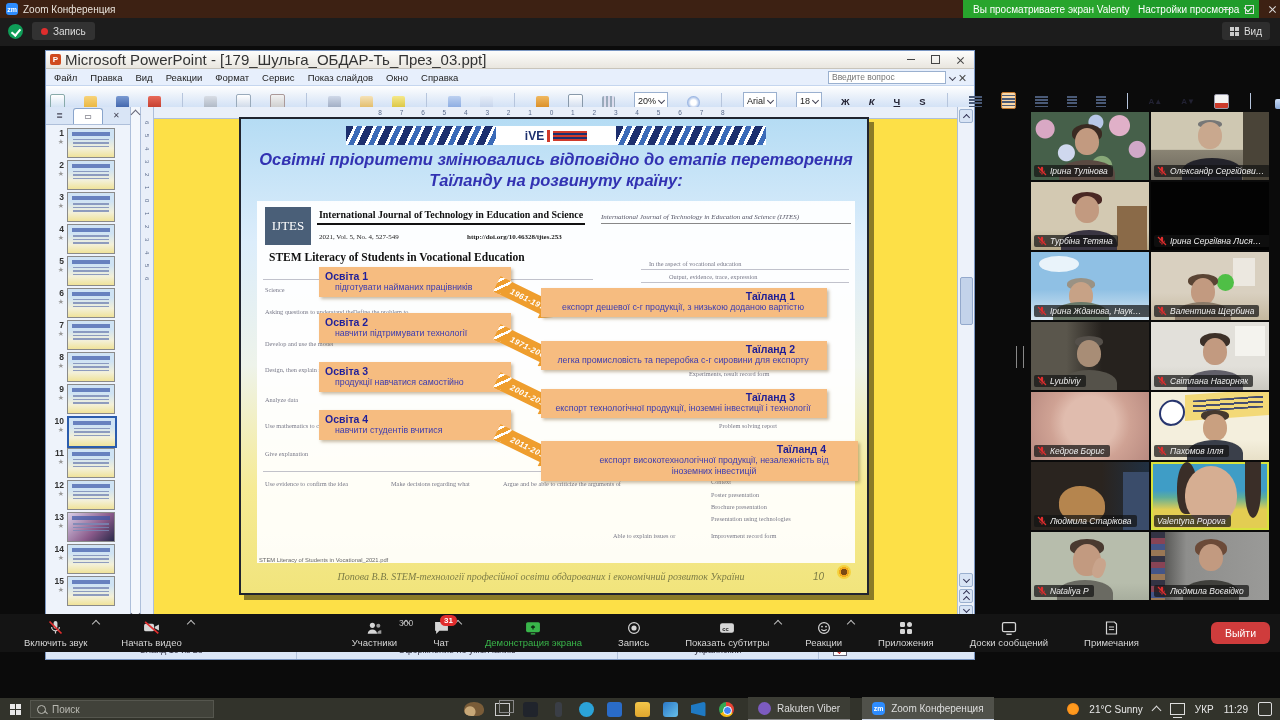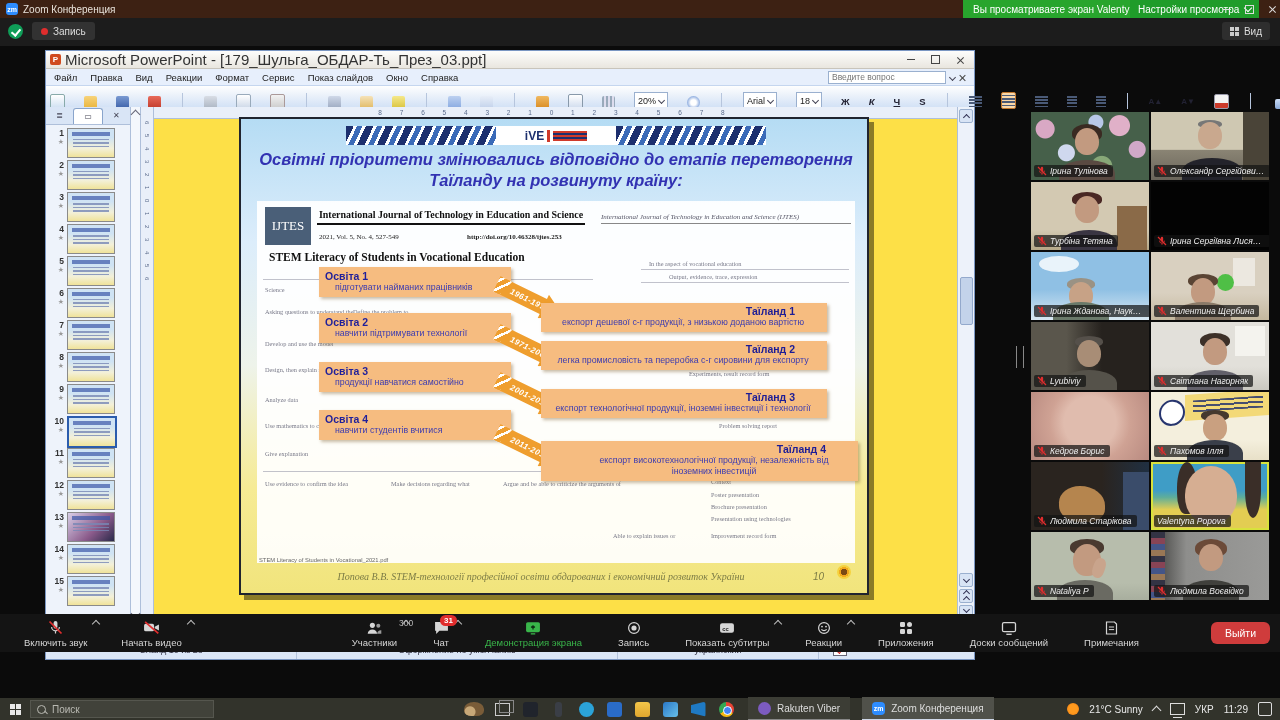--- a/index.html
+++ b/index.html
@@ -178,21 +178,21 @@
     transform:rotate(26deg);display:flex;align-items:center;justify-content:center;}
   .tharr i{position:absolute;left:-8px;top:2px;width:18px;height:22px;
     background:repeating-linear-gradient(115deg,#fff 0 3px,#ef9e2e 3px 8px);transform:skewX(-20deg);}
   .tharr span{font-size:8px;font-weight:bold;font-style:italic;color:#fff;letter-spacing:.5px;}
   .a1{left:252px;top:168px;} .a2{left:252px;top:216px;} .a3{left:252px;top:264px;} .a4{left:252px;top:316px;}
   .thai{position:absolute;left:300px;width:268px;background:#f6bc80;padding:2px 10px 4px 8px;
     box-shadow:2px 2px 3px rgba(120,90,40,.4);}
   .thai::after{content:"";position:absolute;right:-7px;top:6px;border:7px solid transparent;border-left-color:#f6bc80;}
   .thai b{display:block;text-align:right;font-size:10.5px;color:#1c1c96;padding-right:22px;}
   .thai span{display:block;text-align:center;font-size:8.8px;color:#3b3bb0;line-height:1.25;}
-  .th1{top:184px;} .th2{top:222px;} .th3{top:270px;} .th4{top:322px;padding-left:39px;}
+  .th1{top:169px;} .th2{top:222px;} .th3{top:270px;} .th4{top:322px;padding-left:39px;}
   .src-note{position:absolute;left:18px;top:438px;font-size:5.8px;color:#666;}
   .sl-footer{position:absolute;left:30px;top:452px;width:540px;text-align:center;
     font-size:10px;font-style:italic;color:#7c7c46;font-family:"Liberation Serif",serif;}
   .pgnum{position:absolute;left:572px;top:452px;font-size:10px;font-style:italic;color:#7c7c46;}
   .sunflower{position:absolute;left:596px;top:446px;width:14px;height:14px;border-radius:50%;
     background:radial-gradient(circle,#7a4a14 0 3px,#f0a81e 3px 5px,#f5d23e 5px 7px);}
 
   
   #gallery{position:absolute;left:1031px;top:66px;display:grid;grid-template-columns:118px 118px;
     grid-auto-rows:68px;gap:2px;}

